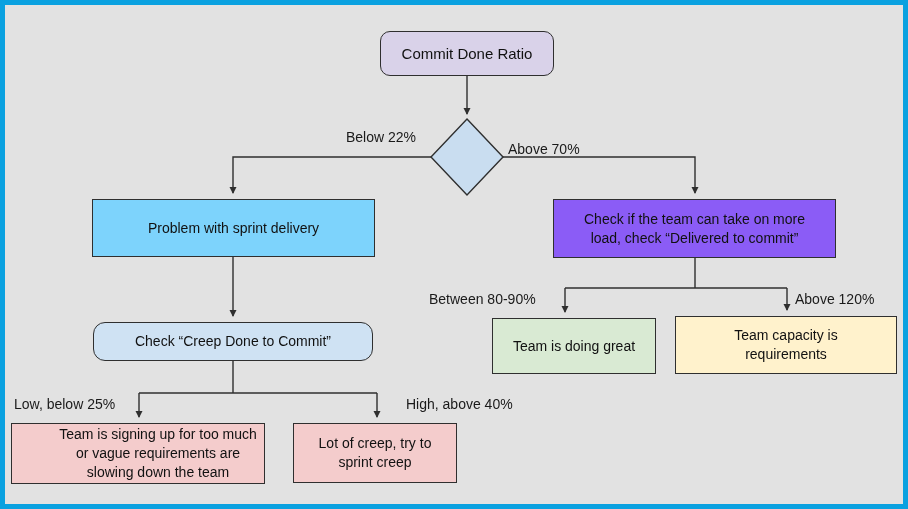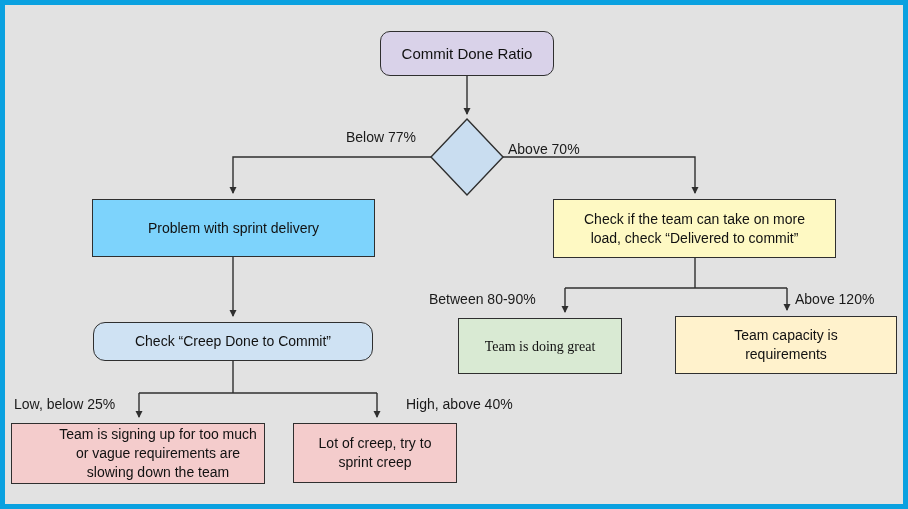--- a/index.html
+++ b/index.html
@@ -40,21 +40,21 @@
     position: absolute;
     font-size: 14px;
     color: #1a1a1a;
     white-space: nowrap;
   }
   
   #n-commit   { left: 375px; top: 26px;  width: 174px; height: 45px; font-size: 15px; }
   #n-problem  { left: 87px;  top: 194px; width: 283px; height: 58px; }
   #n-load     { left: 548px; top: 194px; width: 283px; height: 59px; }
   #n-creep    { left: 88px;  top: 317px; width: 280px; height: 39px; }
-  #n-great    { left: 453px; top: 313px; width: 164px; height: 56px; font-family: Liberation Serif, serif; }
+  #n-great    { left: 487px; top: 313px; width: 164px; height: 56px; }
   #n-under    { left: 670px; top: 311px; width: 222px; height: 58px; }
   #n-toomuch  { left: 6px;   top: 418px; width: 254px; height: 61px; padding-left: 40px; }
   #n-lotcreep { left: 288px; top: 418px; width: 164px; height: 60px; }
   
   #l-below60  { left: 341px; top: 124px; }
   #l-above70  { left: 503px; top: 136px; text-align: right; }
   #l-low25    { left: 9px;   top: 391px; }
   #l-high40   { left: 401px; top: 391px; }
   #l-between  { left: 424px; top: 286px; }
   #l-above120 { left: 790px; top: 286px; }
@@ -88,21 +88,21 @@
   </svg>
 
   <div class="node rounded" id="n-commit" style="background-color: rgb(217, 210, 233);">
     <span class="node-label">Commit Done Ratio</span>
   </div>
 
   <div class="node" id="n-problem" style="background-color: #7dd3fc;">
     <span class="node-label">Problem with sprint delivery</span>
   </div>
 
-  <div class="node" id="n-load" style="background-color: #fef9c3;">
+  <div class="node" id="n-load" style="background-color: #8b5cf6;">
     <span class="node-label">Check if the team can take on more
 load, check “Delivered to commit”</span>
   </div>
 
   <div class="node rounded-pill" id="n-creep" style="background-color: rgb(207, 226, 243); justify-content: center;">
     <span class="node-label">Check “Creep Done to Commit”</span>
   </div>
 
   <div class="node" id="n-great" style="background-color: rgb(217, 234, 211);">
     <span class="node-label">Team is doing great</span>
@@ -117,20 +117,20 @@
     <span class="node-label">Team is signing up for too much
 or vague requirements are
 slowing down the team</span>
   </div>
 
   <div class="node" id="n-lotcreep" style="background-color: rgb(244, 204, 204);">
     <span class="node-label">Lot of creep, try to
 sprint creep</span>
   </div>
 
-  <div class="edge-label" id="l-below60">Below 77%</div>
+  <div class="edge-label" id="l-below60">Below 22%</div>
   <div class="edge-label" id="l-above70">Above 70%</div>
   <div class="edge-label" id="l-low25">Low, below 25%</div>
   <div class="edge-label" id="l-high40">High, above 40%</div>
   <div class="edge-label" id="l-between">Between 80-90%</div>
   <div class="edge-label" id="l-above120">Above 120%</div>
 
 </div>
 
 </body></html>

